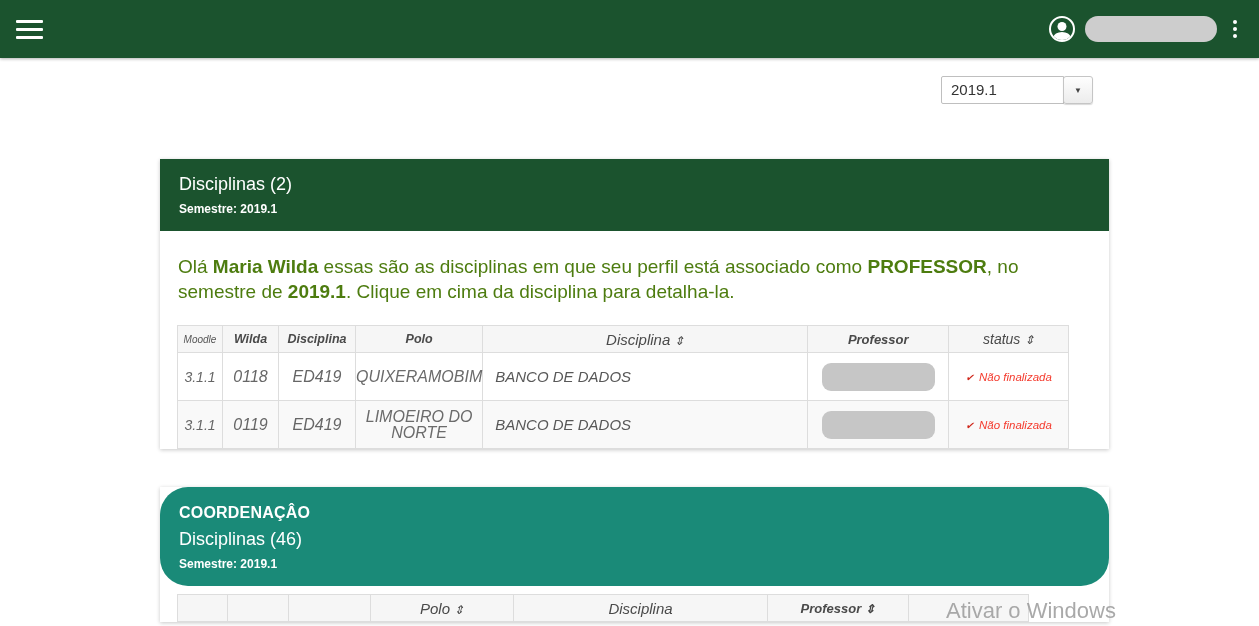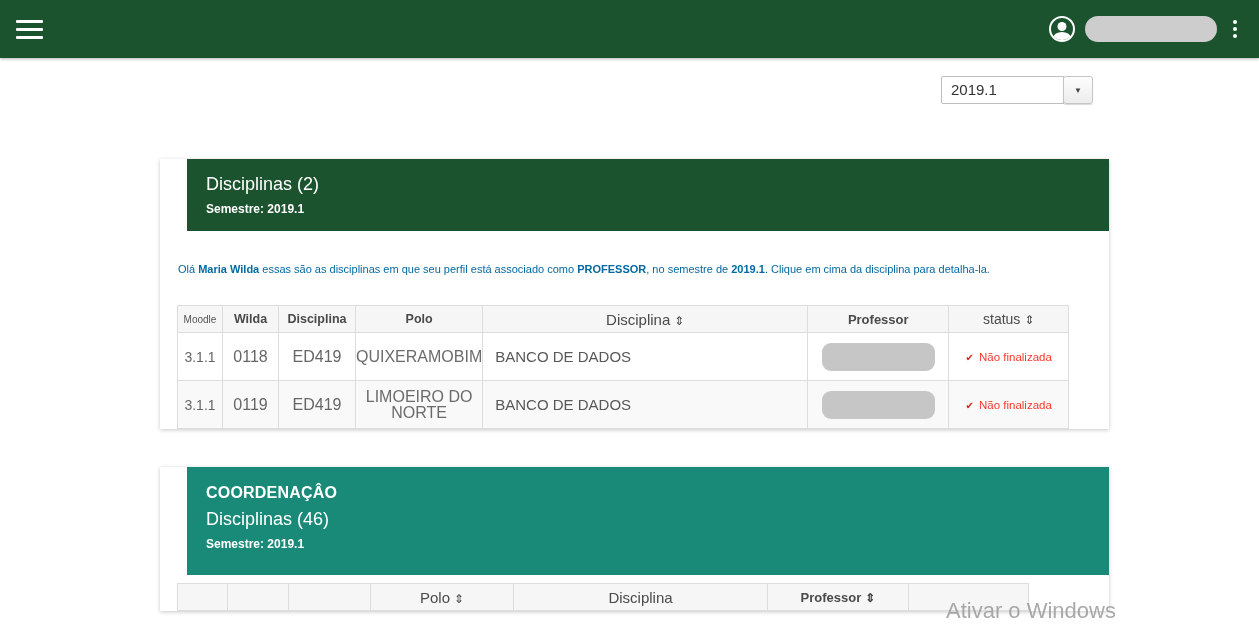--- a/index.html
+++ b/index.html
@@ -36,32 +36,32 @@
               background:linear-gradient(#fefefe,#ececec); border-radius:3px;
               display:flex; align-items:center; justify-content:center;
               font-size:8px; color:#444; cursor:pointer;
               box-shadow:0 1px 1px rgba(0,0,0,.15); }
 
   
   .card { width:949px; margin-left:160px; background:#fff;
           box-shadow:0 1px 4px rgba(0,0,0,.22); }
   .card1 { margin-top:101px; }
   .card2 { margin-top:38px; }
-  .card-head { background:#1b532e; color:#fff; padding:15px 20px 15px 19px;margin-left:27px; }
-  .card-head.teal { background:#1a8a78; padding:17px 20px 24px 19px; }
+  .card-head { background:#1b532e; color:#fff; padding:15px 20px 15px 19px; }
+  .card-head.teal { background:#1a8a78; padding:17px 20px 15px 19px;border-radius:28px; }
   .card-pretitle { font-size:16px; font-weight:bold; letter-spacing:.2px; }
   .card-title { font-size:18px; font-weight:normal; }
   .card-head.teal .card-title { margin-top:7px; }
   .card-sub { font-size:12px; font-weight:bold; margin-top:7px; }
 
-  .intro { margin:23px 20px 0 18px; font-size:11px; color:#0369a1;
-           line-height:30px; }
+  .intro { margin:23px 20px 0 18px; font-size:19px; color:#4d7c0f;
+           line-height:25px; }
 
   
-  table { border-collapse:collapse; margin:21px 4px 17px 17px; table-layout:fixed; }
+  table { border-collapse:collapse; margin:21px 4px 17px 17px; table-layout:fixed;font-style:italic; }
   th, td { border:1px solid #ddd; text-align:center; vertical-align:middle; }
   thead th { background:#f6f6f6; height:27px; color:#4a4a4a; font-size:12.5px; }
   tbody td { height:48px; color:#666; }
   tbody tr:nth-child(2) td { background:#f9f9f9; }
 
   .th-small   { font-size:10px; font-weight:normal; color:#555; }
   .th-plain   { font-weight:bold; }
   .th-big     { font-size:15px; font-weight:normal; }
   .th-prof    { font-size:13px; font-weight:bold; }
   .th-status  { font-size:14px; font-weight:normal; }

